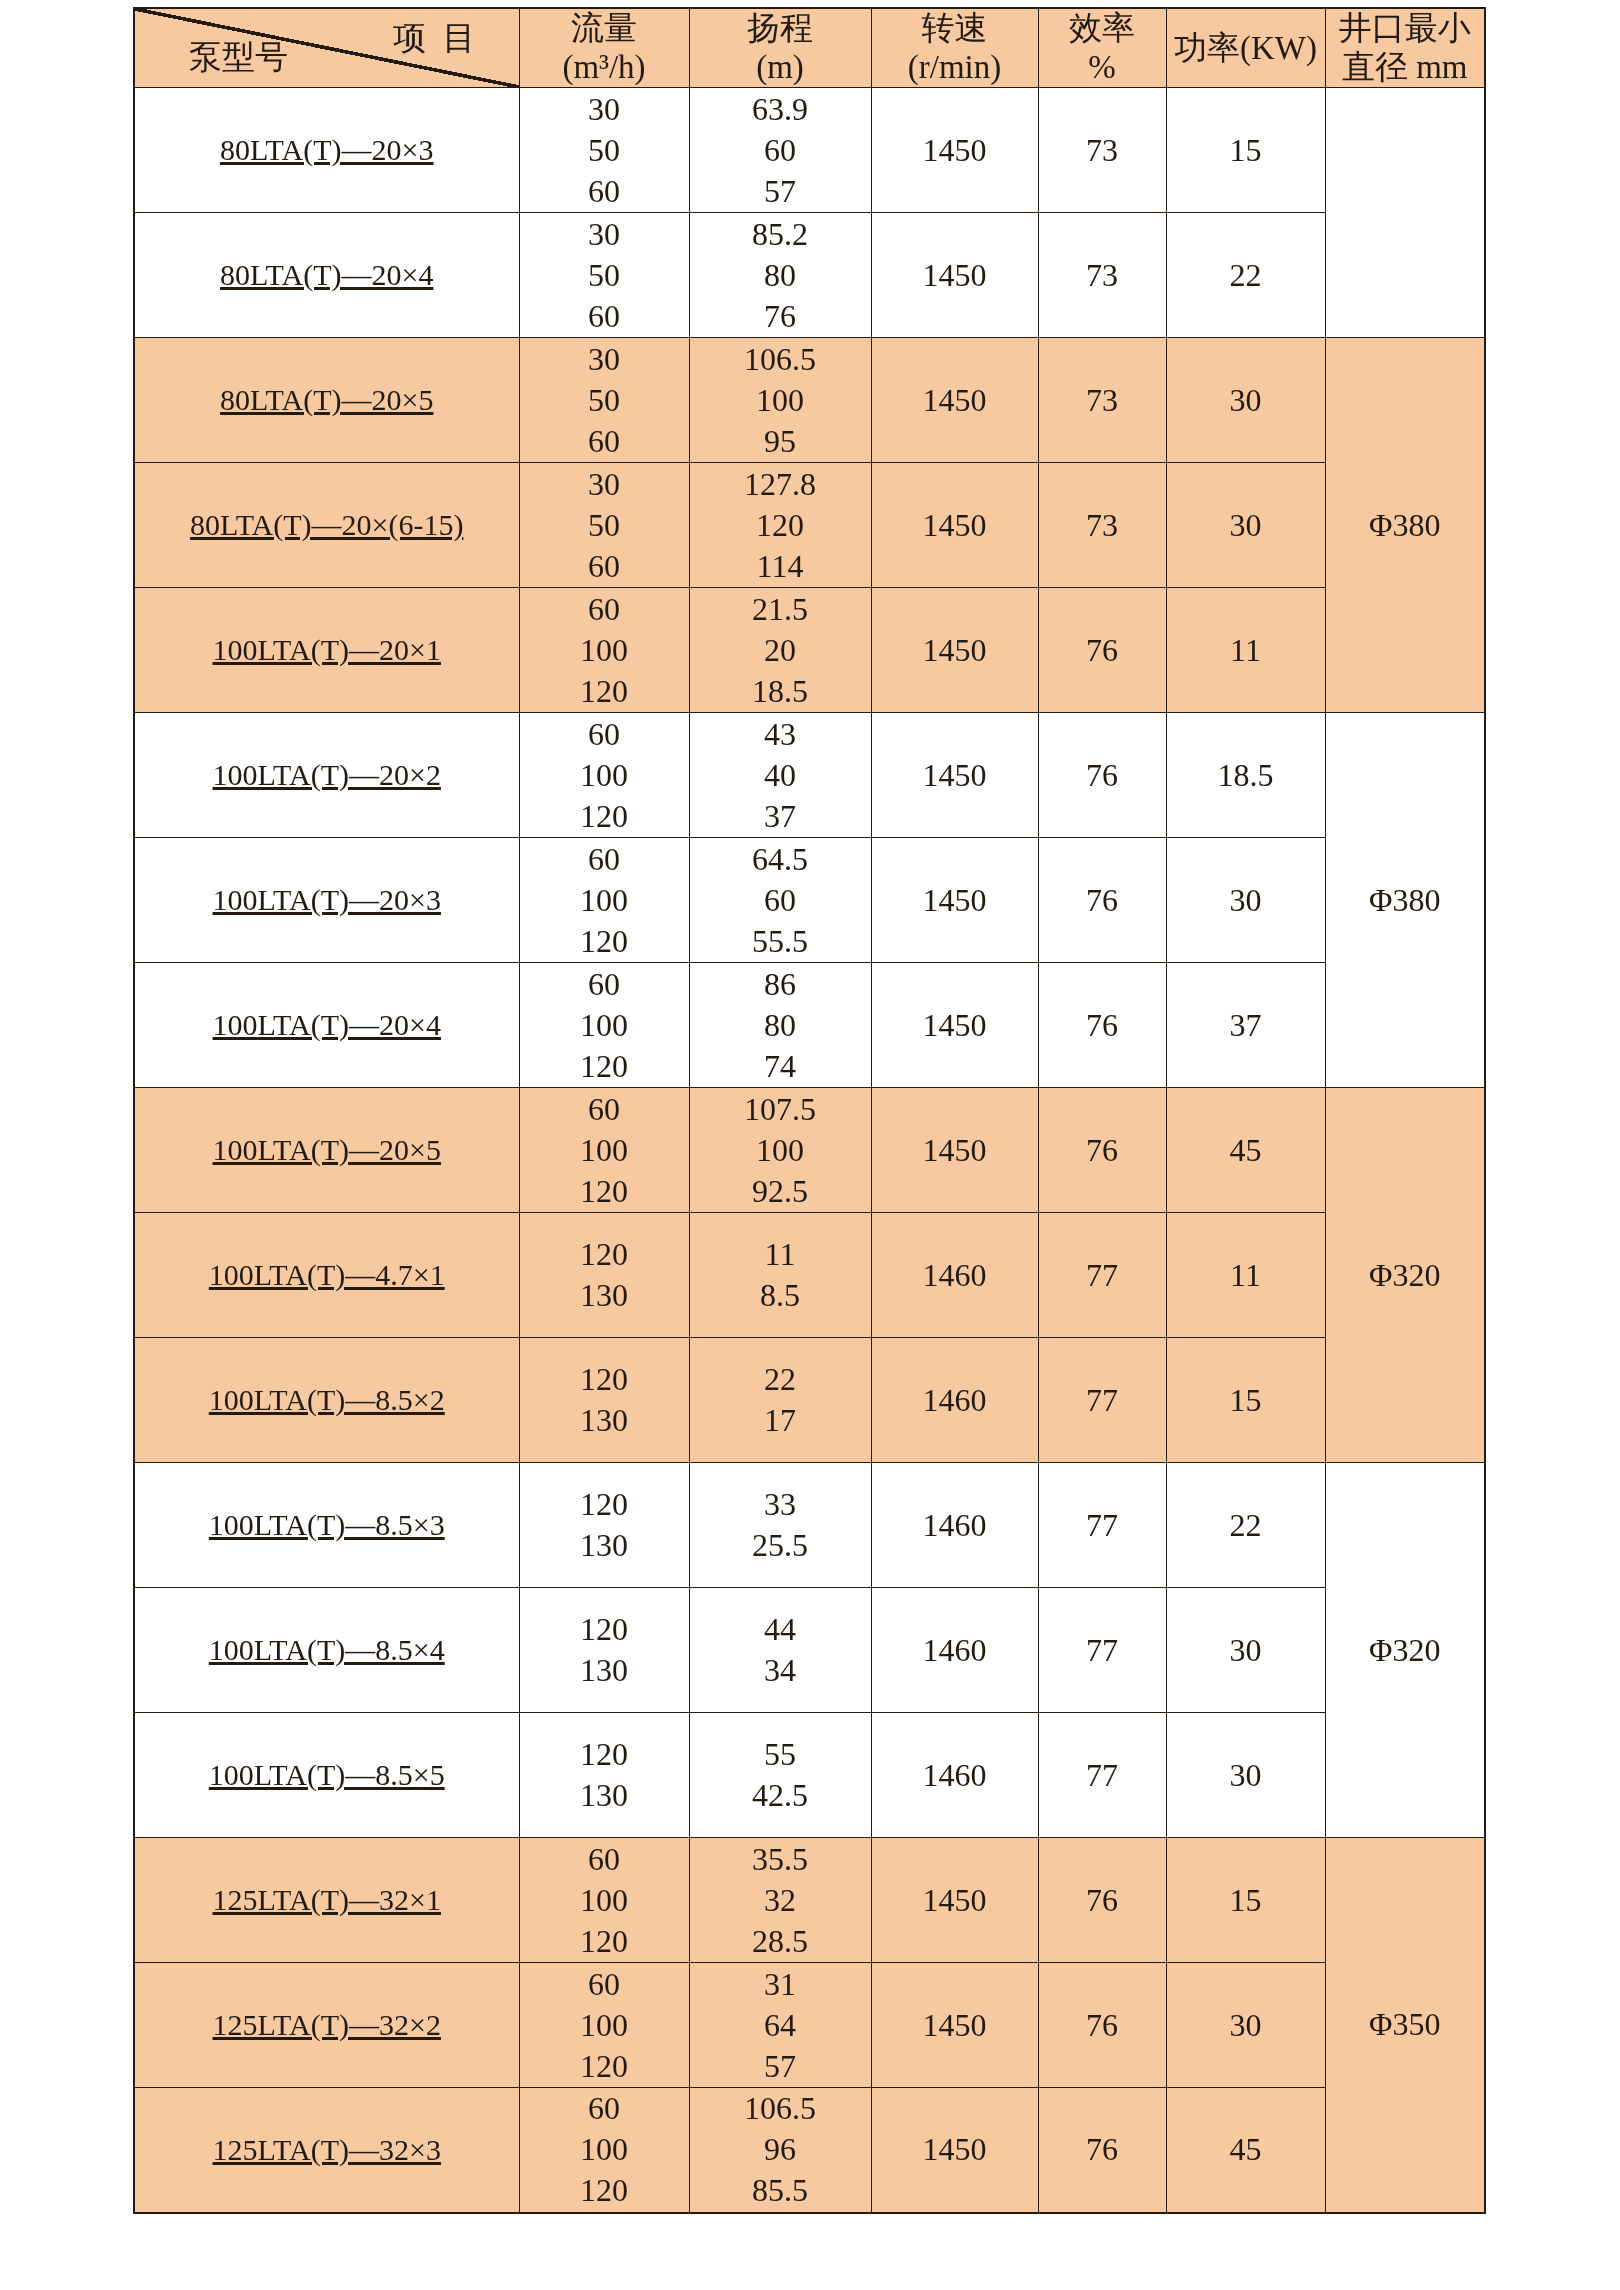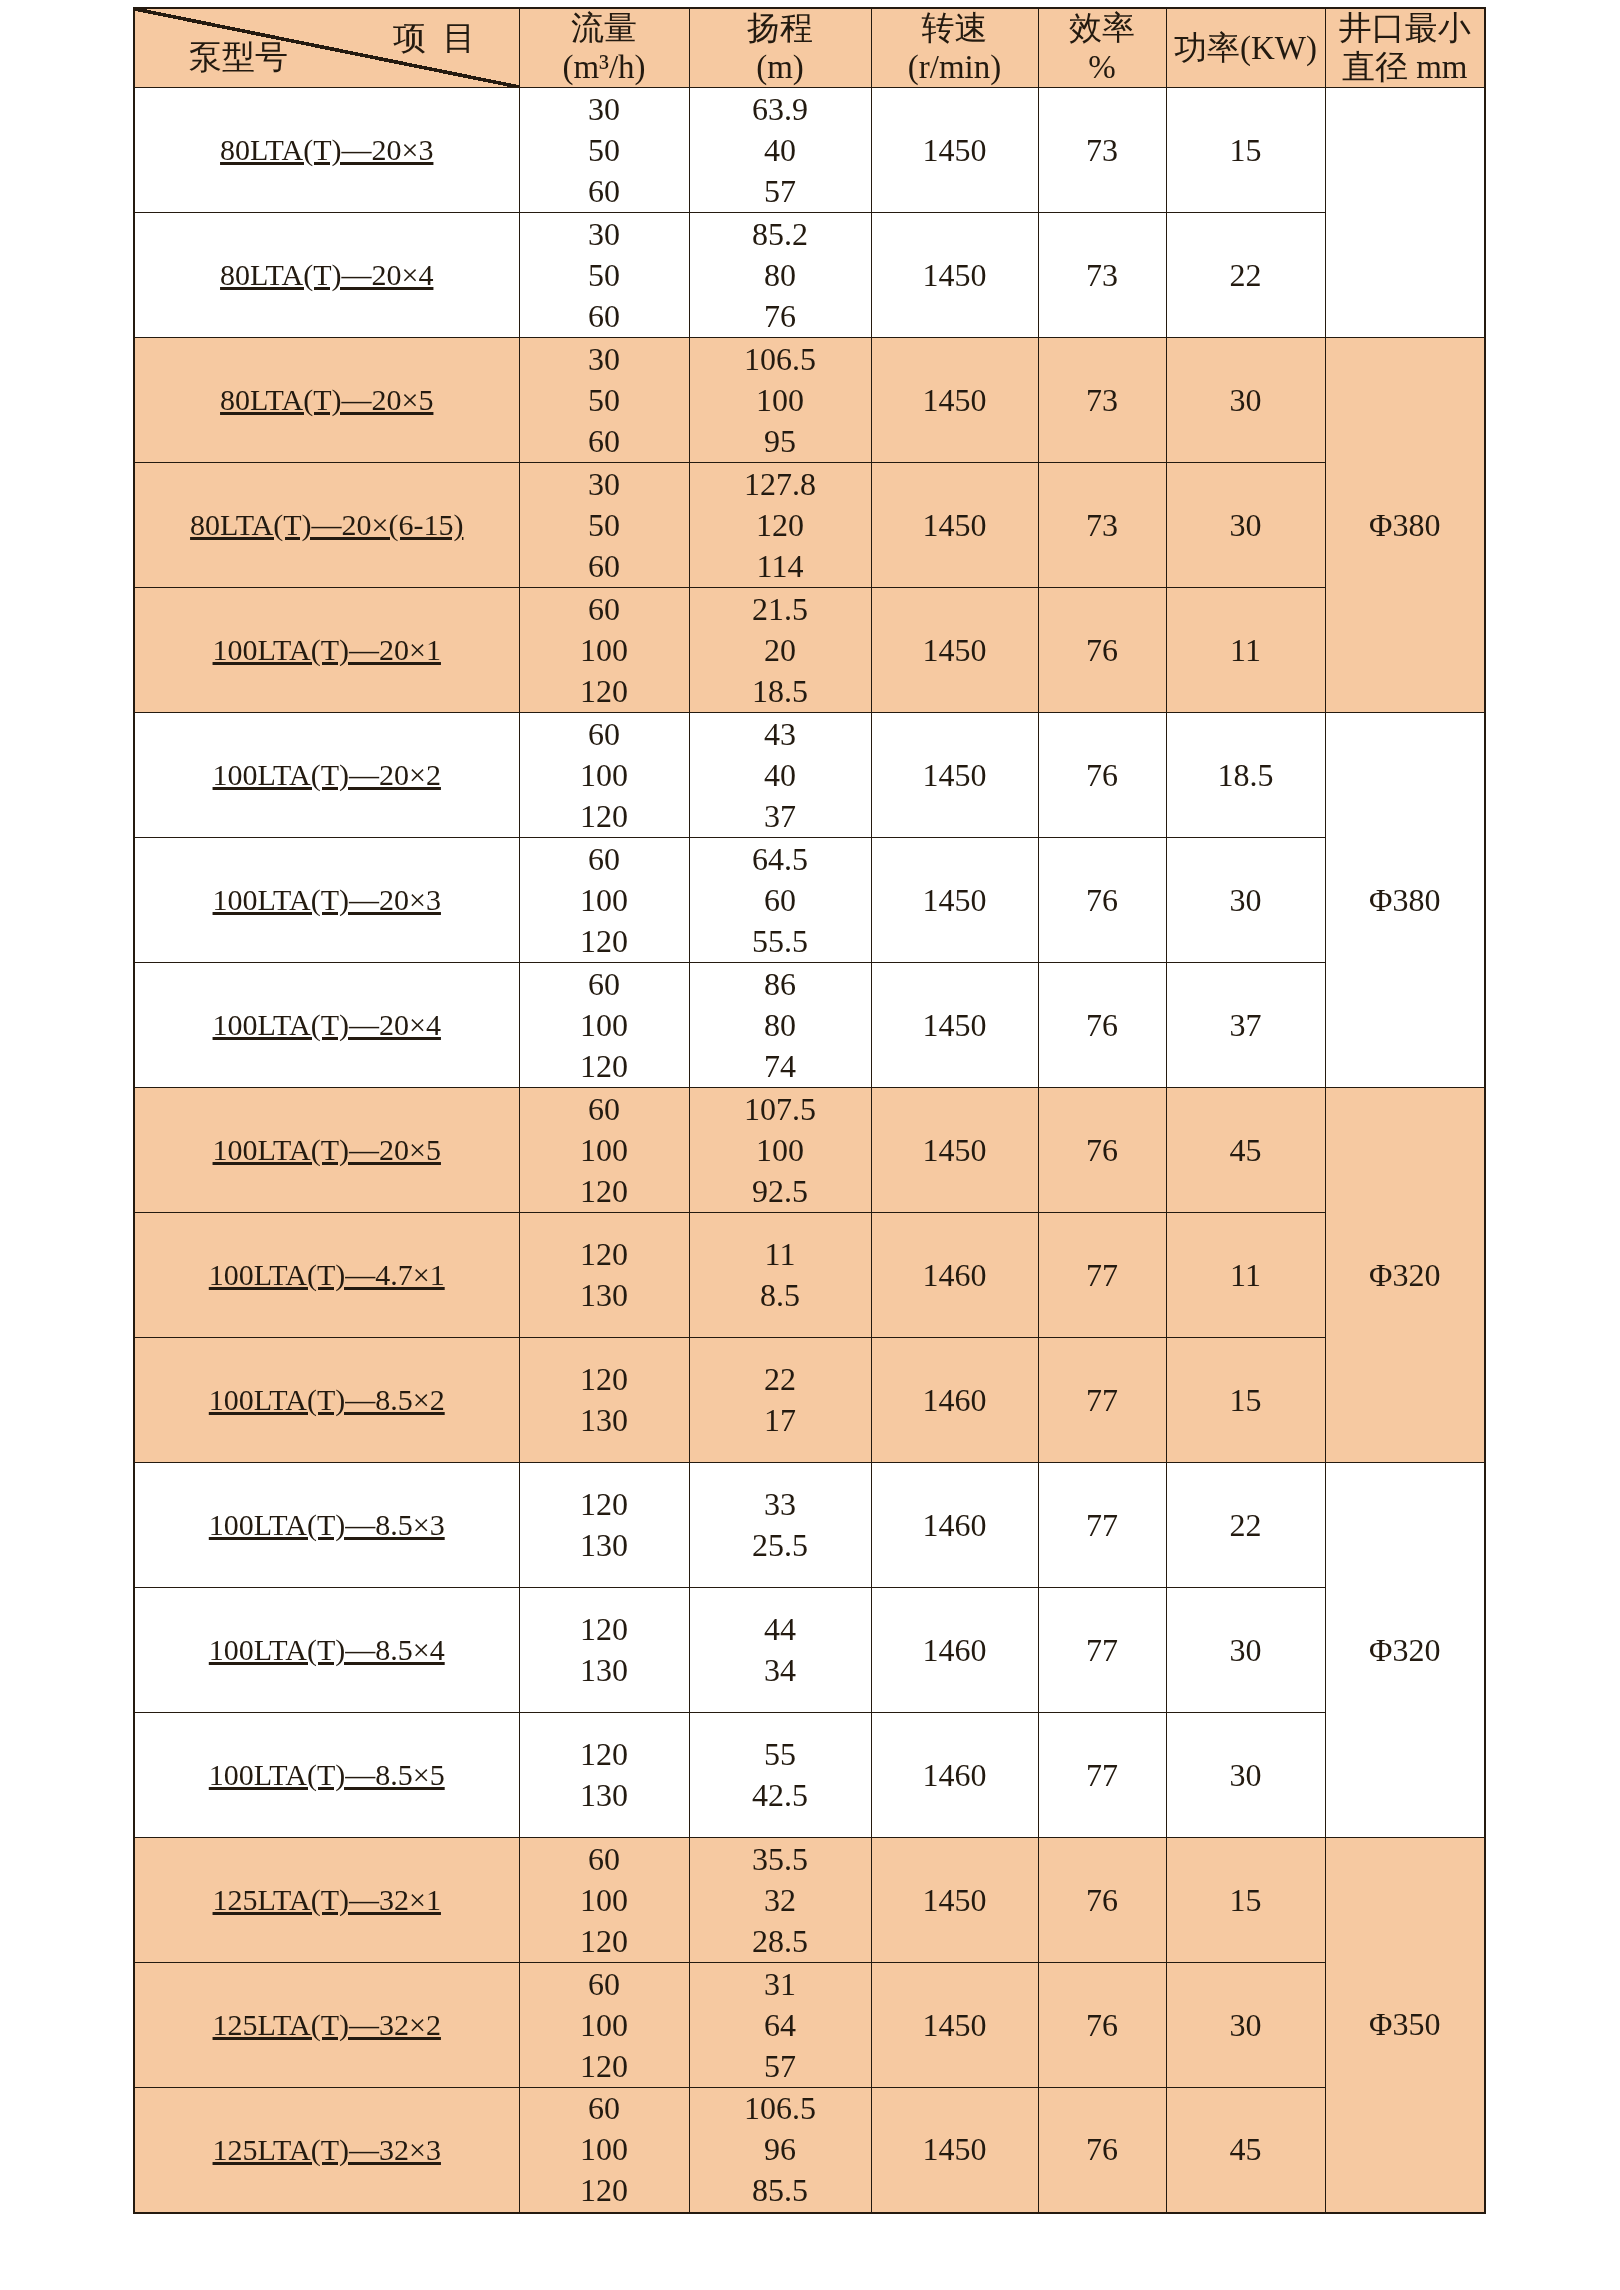--- a/index.html
+++ b/index.html
@@ -109,21 +109,21 @@
 直径 mm</th>
       </tr>
     </thead>
     <tbody>
       <tr class="white">
         <td class="model">80LTA(T)—20×3</td>
         <td class="stack">30
 50
 60</td>
         <td class="stack">63.9
-40
+60
 57</td>
         <td class="num">1450</td>
         <td class="num">73</td>
         <td class="num">15</td>
         <td class="diam white" rowspan="2"></td>
       </tr>
       <tr class="white">
         <td class="model">80LTA(T)—20×4</td>
         <td class="stack">30
 50

